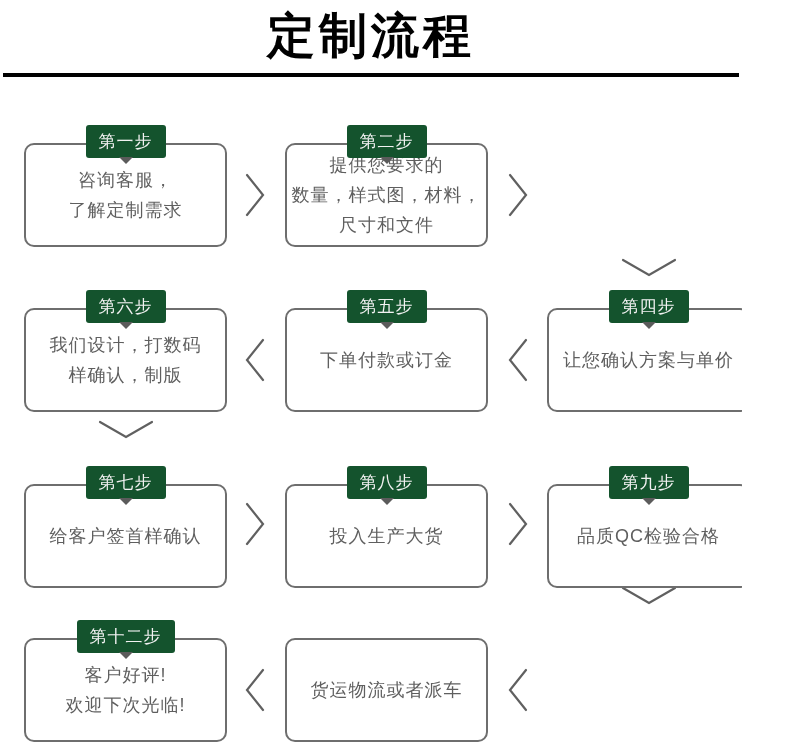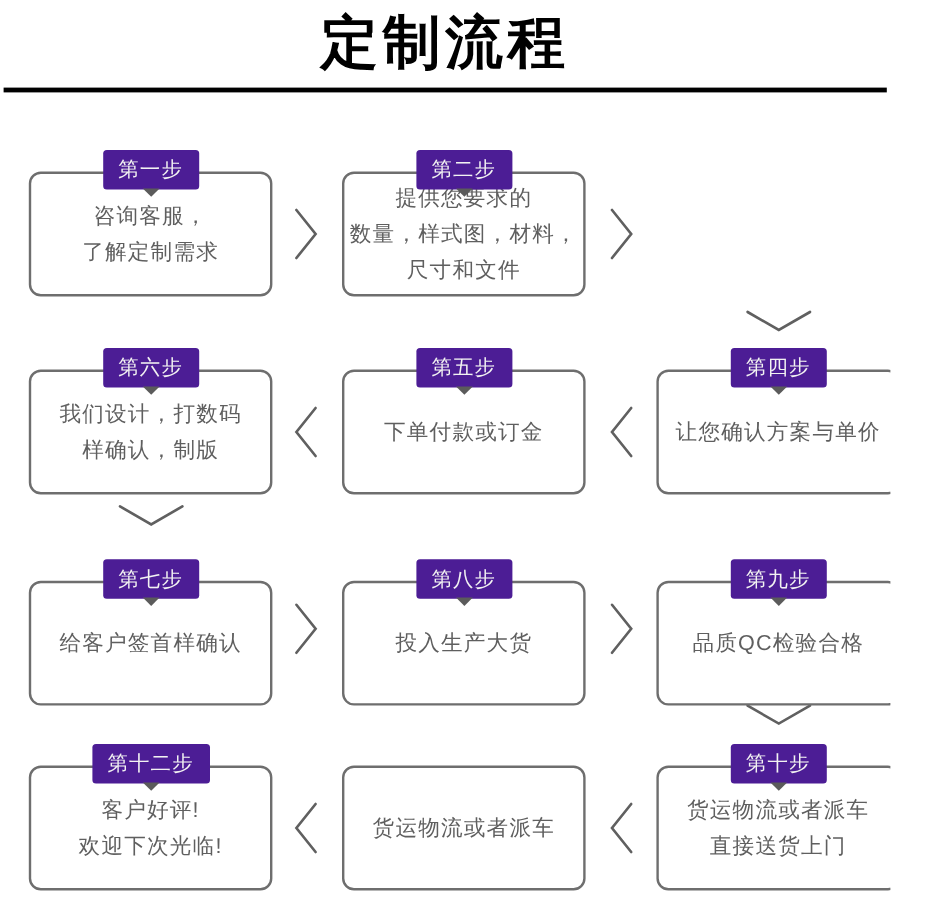--- a/index.html
+++ b/index.html
@@ -29,21 +29,21 @@
   .step {
     position: absolute;
     width: 203px;
     height: 122px;
     text-align: center;
   }
   .badge {
     display: inline-block;
     position: relative;
     z-index: 2;
-    background: #4c1d95;
+    background: #14532d;
     color: #f2f2f2;
     font-size: 17px;
     line-height: 17px;
     padding: 8px 13px;
     border-radius: 3px;
     letter-spacing: 1px;
   }
   .badge::after {
     content: "";
     position: absolute;
@@ -149,27 +149,20 @@
     <div class="box">
       <div class="line">客户好评!</div>
       <div class="line">欢迎下次光临!</div>
     </div>
   </div>
   <div class="step r4 c2">
     <div class="box">
       <div class="line">货运物流或者派车</div>
     </div>
   </div>
-  <div class="step r4 c3">
-    <div class="badge">第十步</div>
-    <div class="box">
-      <div class="line">货运物流或者派车</div>
-      <div class="line">直接送货上门</div>
-    </div>
-  </div>
 
   <div class="arrow" style="left:244px; top:172px;">
     <svg width="22" height="46" viewBox="0 0 22 46">
         <polyline points="3,3 19,23 3,43" fill="none" stroke="#606060" stroke-width="2.2" stroke-linecap="round" stroke-linejoin="miter"></polyline>
       </svg>
   </div>
   <div class="arrow" style="left:507px; top:172px;">
     <svg width="22" height="46" viewBox="0 0 22 46">
         <polyline points="3,3 19,23 3,43" fill="none" stroke="#606060" stroke-width="2.2" stroke-linecap="round" stroke-linejoin="miter"></polyline>
       </svg>

